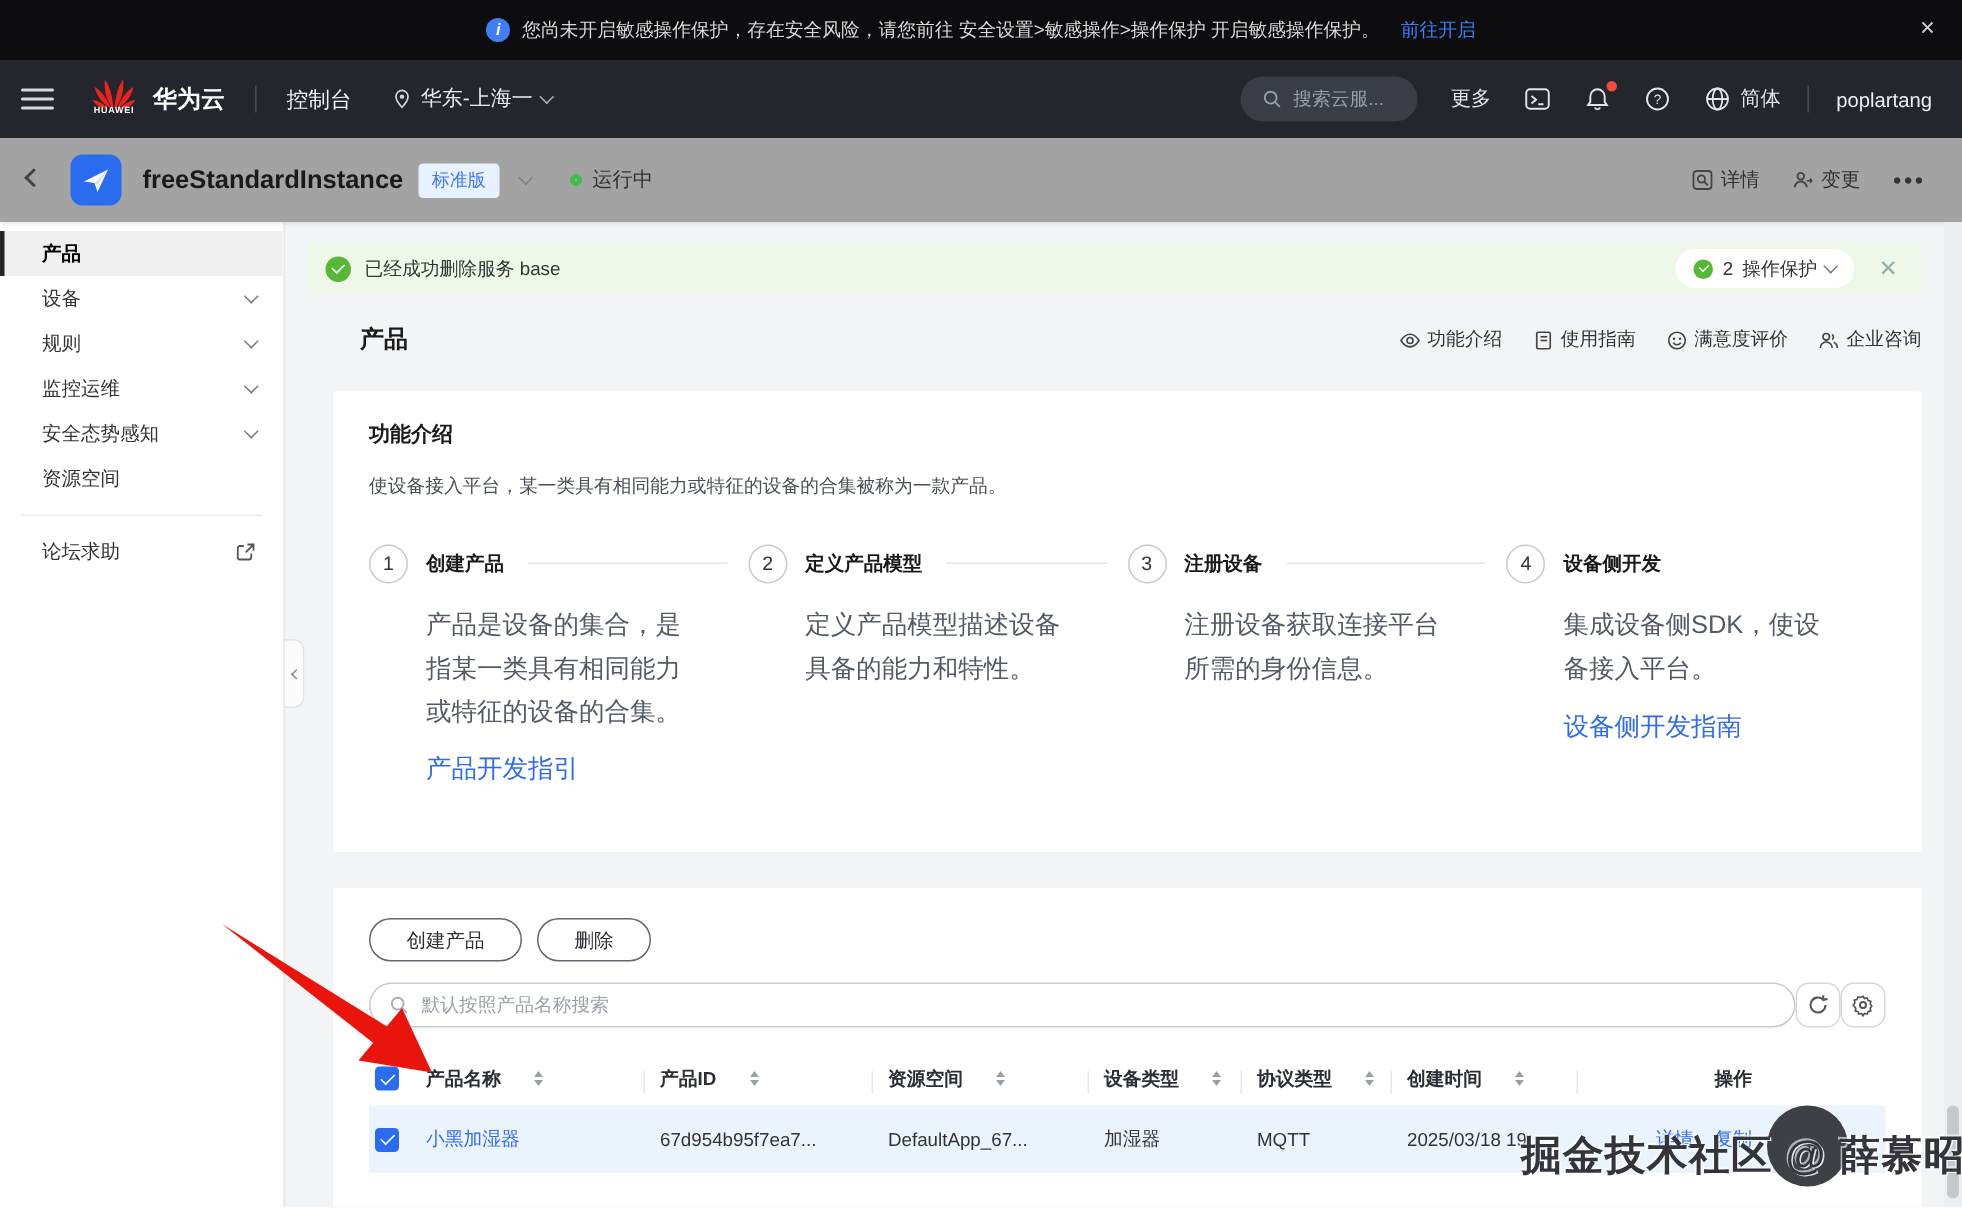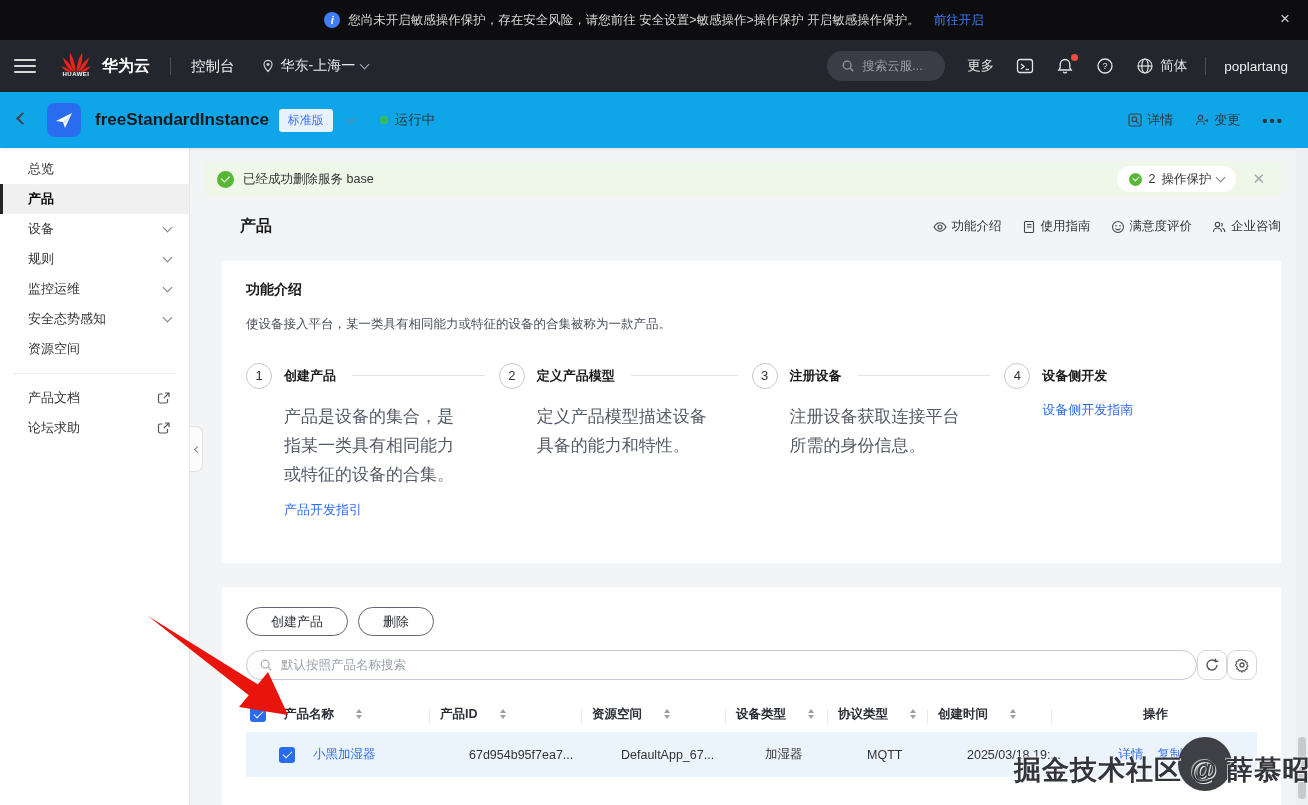--- a/index.html
+++ b/index.html
@@ -30,21 +30,21 @@
   .hdr .srch input::placeholder { color:#9a9ea8; }
   .hdr .hitem { margin-left:22px; display:flex; align-items:center; cursor:pointer; color:#e4e4e4; font-size:13.5px; position:relative; }
   .hdr .dot { position:absolute; top:-3px; right:-4px; width:7px; height:7px; border-radius:50%; background:#f04b3c; }
   .hdr .user { margin-left:18px; margin-right:20px; font-size:13.5px; }
 
   .chev { display:inline-block; width:7px; height:7px; border-right:1.5px solid #aab; border-bottom:1.5px solid #aab; transform:rotate(45deg); margin-top:-3px; }
   .chev.dark { border-color:#7a7f88; }
   .chev.left { border:none; border-left:2px solid #444; border-bottom:2px solid #444; transform:rotate(45deg); width:9px; height:9px; }
 
   
-  .instbar { position:absolute; left:0; top:92px; width:1308px; height:56px; background:#0ea5e9; display:flex; align-items:center; box-shadow:0 1px 3px rgba(15,25,40,.1); z-index:5; }
+  .instbar { position:absolute; left:0; top:92px; width:1308px; height:56px; background:#a3a3a3; display:flex; align-items:center; box-shadow:0 1px 3px rgba(15,25,40,.1); z-index:5; }
   .instbar .back { margin-left:18px; cursor:pointer; display:flex; align-items:center; }
   .app-ic { width:34px; height:34px; border-radius:8px; background:#2a6cf0; margin-left:20px; display:flex; align-items:center; justify-content:center; }
   .inst-name { font-size:17px; font-weight:bold; color:#1a1a1a; margin-left:14px; }
   .inst-badge { margin-left:10px; background:#e8f1fe; color:#3d77f5; font-size:12px; padding:3px 9px; border-radius:3px; }
   .inst-chev { margin-left:14px; }
   .status { display:flex; align-items:center; gap:7px; margin-left:26px; font-size:13.5px; color:#333; }
   .status .donut { width:8px; height:8px; border:3px solid #3dbd4a; border-radius:50%; }
   .instbar .right { margin-left:auto; margin-right:24px; display:flex; align-items:center; gap:22px; font-size:13px; color:#333; }
   .instbar .right .act { display:flex; align-items:center; gap:5px; cursor:pointer; }
   .instbar .right .dots { font-size:15px; letter-spacing:2px; cursor:pointer; color:#333; font-weight:bold; }
@@ -81,35 +81,35 @@
   .card1 p { font-size:12.5px; color:#4a4f5a; line-height:1.9; max-width:1020px; }
   .card1 p a { color:#2f6bec; text-decoration:none; cursor:pointer; }
 
   .steps { display:flex; margin-top:26px; }
   .step { flex:1; min-width:0; }
   .step .shead { display:flex; align-items:center; }
   .step .num { width:26px; height:26px; border:1px solid #c9c9cc; border-radius:50%; display:flex; align-items:center; justify-content:center; font-size:13px; color:#333; flex:none; }
   .step .stitle { font-size:13px; font-weight:bold; color:#1a1a1a; margin-left:12px; white-space:nowrap; }
   .step .sline { flex:1; height:1px; background:#e3e3e5; margin:0 14px 0 16px; }
   .step .sdesc { font-size:17px; color:#53586400; color:#545a66; line-height:1.7; margin:14px 30px 0 38px; }
-  .step .slink { display:inline-block; font-size:13px; color:#2f6bec; margin:12px 0 0 38px; text-decoration:none; cursor:pointer; }
+  .step .slink { display:inline-block; font-size:17px; color:#2f6bec; margin:12px 0 0 38px; text-decoration:none; cursor:pointer; }
 
   .card2 { padding:20px 24px 26px; min-height:246px; }
   .btn-row { display:flex; gap:10px; }
   .btn { height:29px; padding:0 24px; border:1px solid #60656f; border-radius:15px; background:#fff; font-size:13px; color:#2b2e36; cursor:pointer; font-family:inherit; }
   .search-row { display:flex; align-items:center; gap:0; margin-top:14px; }
   .tbl-search { flex:1; height:30px; border:1px solid #c6cad2; border-radius:15px; display:flex; align-items:center; padding:0 12px; gap:8px; background:#fff; }
   .tbl-search input { border:none; outline:none; flex:1; font-size:12.5px; color:#333; font-family:inherit; background:transparent; }
   .tbl-search input::placeholder { color:#9ba1ab; }
   .icon-btn { width:30px; height:30px; border:1px solid #d4d7dc; border-radius:9px; background:#fff; display:flex; align-items:center; justify-content:center; cursor:pointer; }
 
   .table { margin-top:16px; font-size:12.5px; }
   .trow { display:flex; align-items:center; }
   .trow.head { height:36px; font-weight:bold; color:#2b2e36; }
-  .trow.data { height:45px; background:#ebf3fd; color:#333;padding-left:29px; }
+  .trow.data { height:45px; background:#ebf3fd; color:#333; }
   .cell { padding-right:8px; display:flex; align-items:center; gap:18px; min-width:0; }
   .c-check { width:38px; padding-left:4px; }
   .c-name { width:156px; }
   .c-id { width:152px; }
   .c-space { width:144px; }
   .c-type { width:102px; }
   .c-proto { width:100px; }
   .c-time { width:124px; }
   .c-ops { flex:1; gap:14px;justify-content:center; }
   .trow.head .cell { position:relative; }
@@ -248,23 +248,20 @@
           <path d="M1.5 12 a4 4 0 0 1 8 0" fill="none" stroke="#444" stroke-width="1.2"></path>
           <path d="M9.5 7.5 h3.5 m0 0 l-1.4-1.4 m1.4 1.4 l-1.4 1.4" fill="none" stroke="#444" stroke-width="1.1"></path>
         </svg>
       <span>变更</span>
     </span>
     <span class="dots">•••</span>
   </div>
 </div>
 
 <div class="sidebar">
-  <div class="side-item">
-      <span class="lbl">总览</span>
-    </div>
   <div class="side-item active">
       <span class="lbl">产品</span>
     </div>
   <div class="side-item">
       <span class="lbl">设备</span>
       <span class="chev dark"></span>
     </div>
   <div class="side-item">
       <span class="lbl">规则</span>
       <span class="chev dark"></span>
@@ -274,27 +271,20 @@
       <span class="chev dark"></span>
     </div>
   <div class="side-item">
       <span class="lbl">安全态势感知</span>
       <span class="chev dark"></span>
     </div>
   <div class="side-item">
       <span class="lbl">资源空间</span>
     </div>
   <div class="side-divider"></div>
-  <div class="side-item">
-      <span class="lbl">产品文档</span>
-    <svg class="ic14" viewBox="0 0 14 14">
-        <path d="M5.5 3 H3 a1.5 1.5 0 0 0-1.5 1.5 v6 A1.5 1.5 0 0 0 3 12 h6 a1.5 1.5 0 0 0 1.5-1.5 V8" fill="none" stroke="#555" stroke-width="1.2"></path>
-        <path d="M8 2 h4 v4 M12 2 L6.8 7.2" fill="none" stroke="#555" stroke-width="1.2"></path>
-      </svg>
-  </div>
   <div class="side-item">
       <span class="lbl">论坛求助</span>
     <svg class="ic14" viewBox="0 0 14 14">
         <path d="M5.5 3 H3 a1.5 1.5 0 0 0-1.5 1.5 v6 A1.5 1.5 0 0 0 3 12 h6 a1.5 1.5 0 0 0 1.5-1.5 V8" fill="none" stroke="#555" stroke-width="1.2"></path>
         <path d="M8 2 h4 v4 M12 2 L6.8 7.2" fill="none" stroke="#555" stroke-width="1.2"></path>
       </svg>
   </div>
 </div>
 <div class="collapse-tab">
     <span class="c"></span>
@@ -380,20 +370,21 @@
           <span class="stitle">注册设备</span>
           <span class="sline"></span>
         </div>
         <div class="sdesc">注册设备获取连接平台所需的身份信息。</div>
       </div>
       <div class="step">
         <div class="shead">
           <span class="num">4</span>
           <span class="stitle">设备侧开发</span>
         </div>
+        <div class="sdesc">集成设备侧SDK，使设备接入平台。</div>
         <a class="slink">设备侧开发指南</a>
       </div>
     </div>
   </div>
 
   <div class="card card2">
     <div class="btn-row">
       <button class="btn">创建产品</button>
       <button class="btn">删除</button>
     </div>

